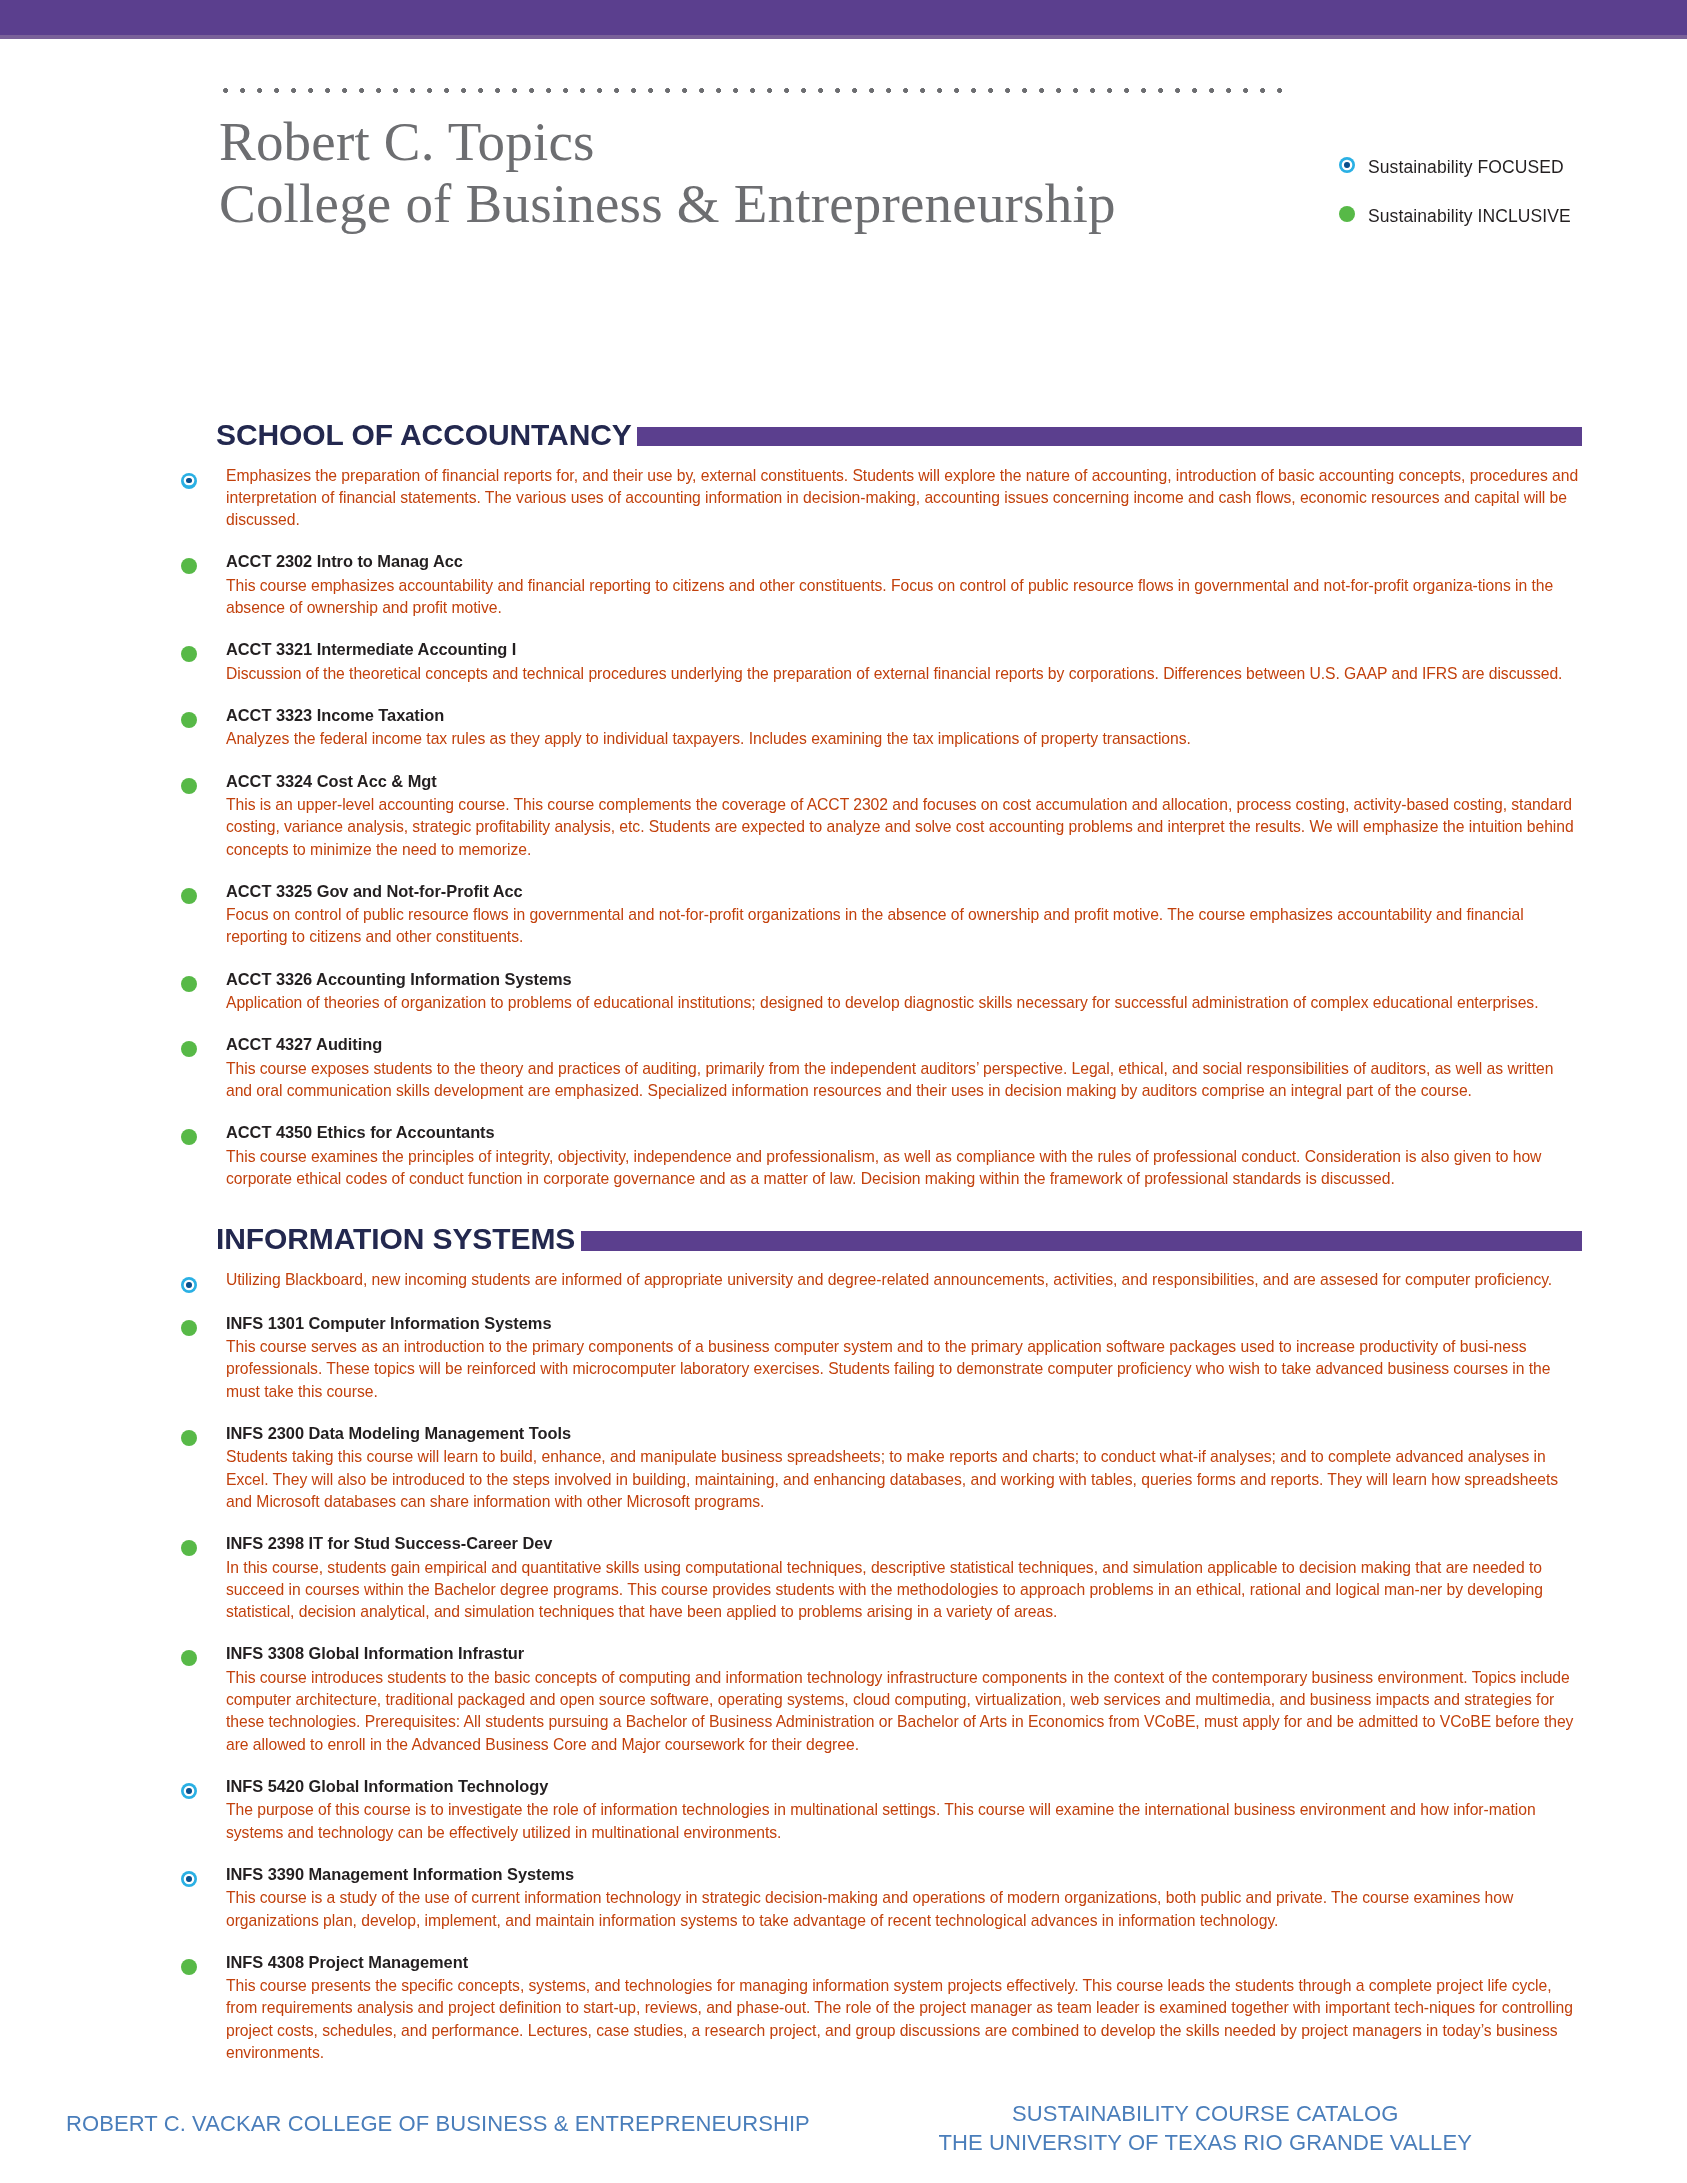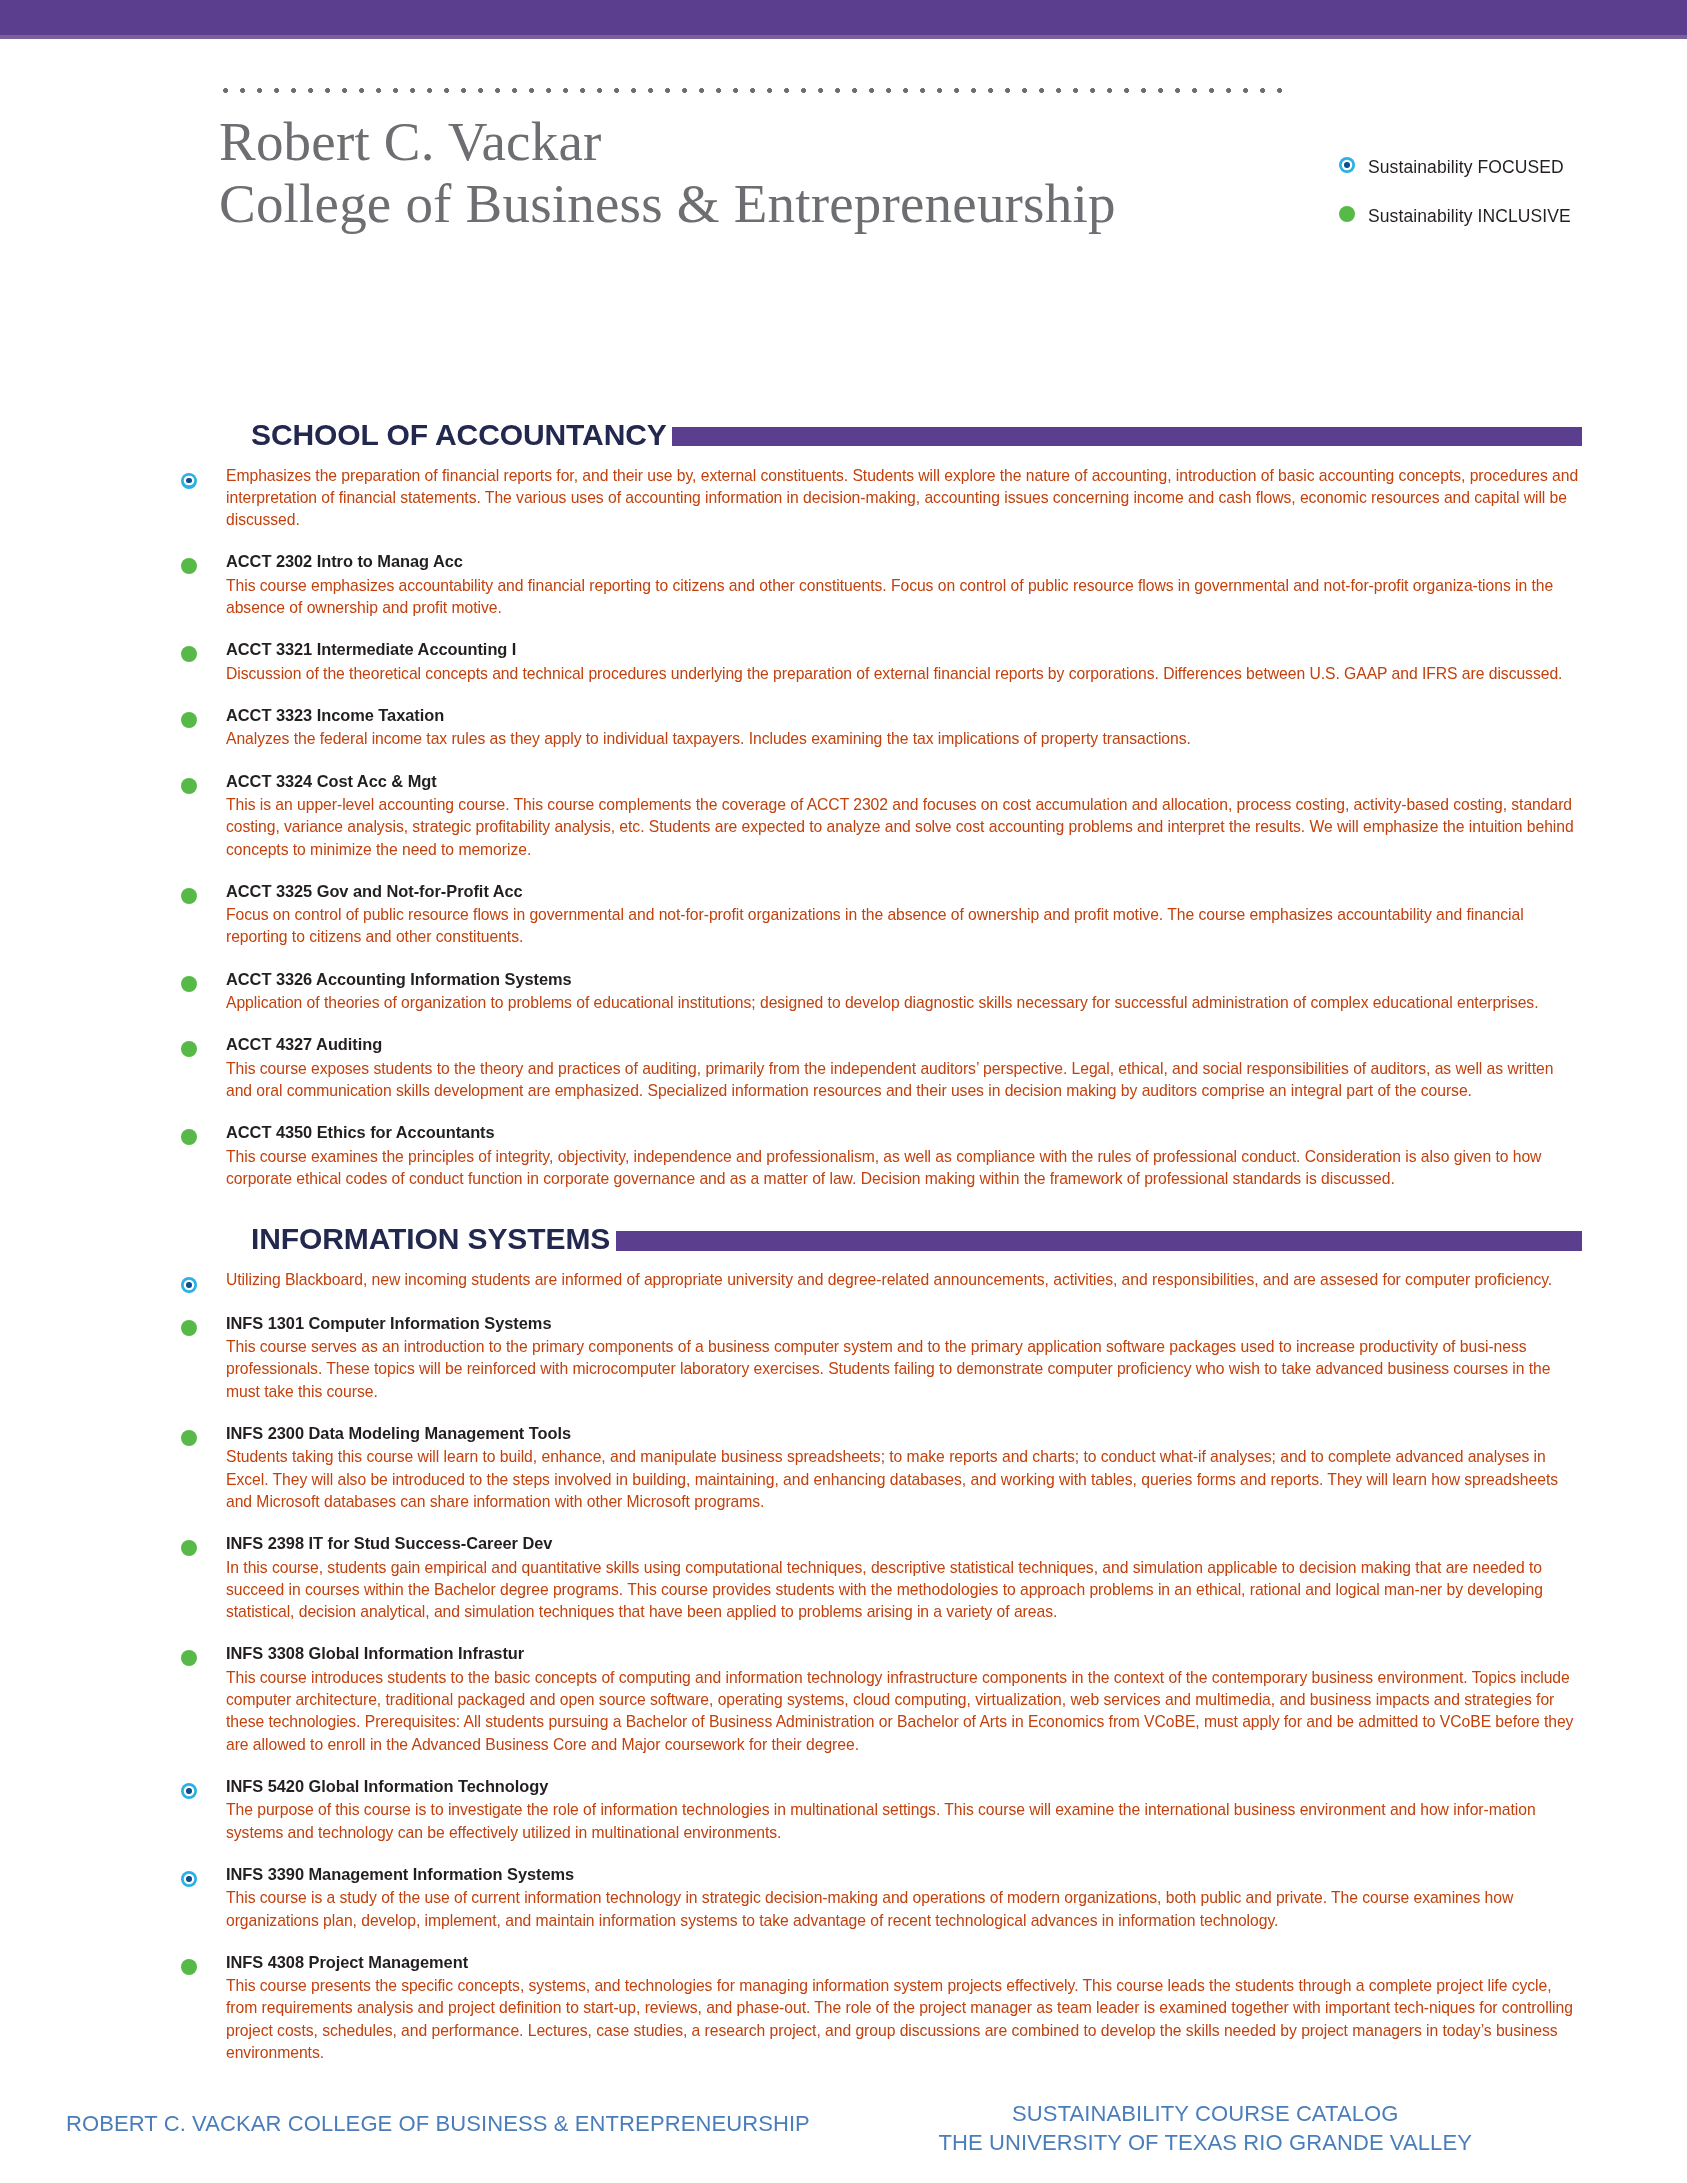--- a/index.html
+++ b/index.html
@@ -117,21 +117,21 @@
     position: absolute;
     top: 420px;
     left: 181px;
     width: 1401px;
   }
 
   
   .section-header {
     display: flex;
     align-items: center;
-    margin-left: 70px;
+    margin-left: 35px;
     margin-bottom: 11.7px;
   }
   .section-title {
     font-size: 30px;
     font-weight: bold;
     color: #23284f;
     letter-spacing: -0.1px;
     white-space: nowrap;
     line-height: 1;
     padding-bottom: 2.9px;
@@ -208,21 +208,21 @@
 <body>
 
 <div class="page">
 
   <div class="top-band"></div>
   <div class="top-band-shadow"></div>
 
   <div class="masthead">
     <div class="dot-rule"></div>
     <div class="wordmark">
-      <span class="line1">Robert C. Vackar</span>
+      <span class="line1">Robert C. Topics</span>
       <span class="line2">College of Business &amp; Entrepreneurship</span>
     </div>
   </div>
 
   <div class="legend">
     <div class="legend-row">
       <span class="marker focused"></span>
       <span class="legend-label">Sustainability FOCUSED</span>
     </div>
     <div class="legend-row">

